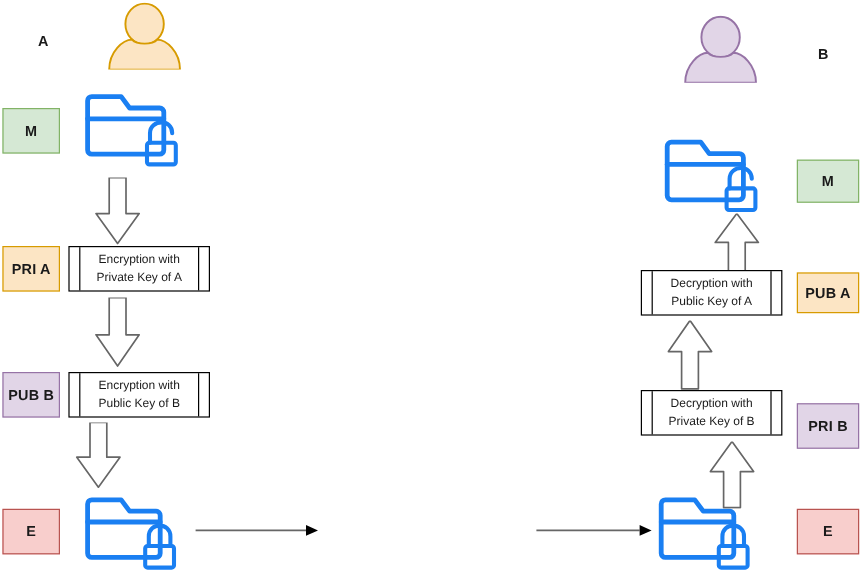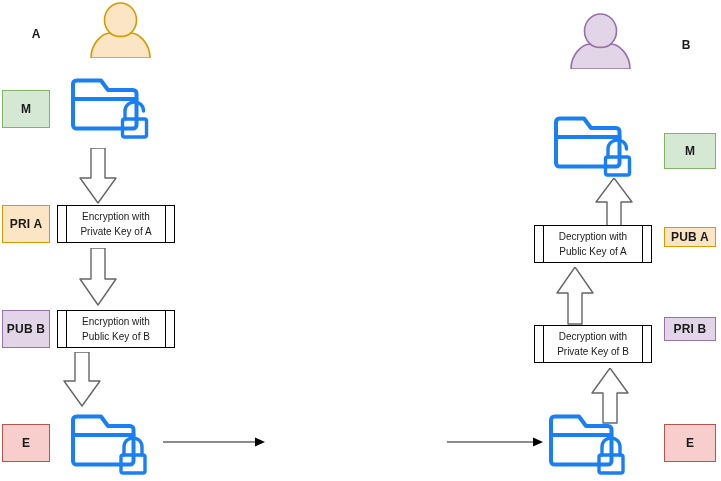--- a/index.html
+++ b/index.html
@@ -103,23 +103,23 @@
   <div class="chip chip-m" style="left:2px;top:90px;width:48px;height:38px;">M</div>
 
   <div class="chip chip-pub-b" style="left:2px;top:310px;width:48px;height:38px;">PUB B</div>
 
   <div class="chip chip-pri-a" style="left:2px;top:205px;width:48px;height:38px;">PRI A</div>
 
   <div class="chip chip-e" style="left:2px;top:424px;width:48px;height:38px;">E</div>
 
   <div class="chip chip-m" style="left:664px;top:133px;width:52px;height:36px;">M</div>
 
-  <div class="chip chip-pub-a" style="left:664px;top:227px;width:52px;height:20px;">PUB A</div>
-
-  <div class="chip chip-pri-b" style="left:664px;top:317px;width:52px;height:24px;">PRI B</div>
+  <div class="chip chip-pub-a" style="left:664px;top:227px;width:52px;height:34px;">PUB A</div>
+
+  <div class="chip chip-pri-b" style="left:664px;top:336px;width:52px;height:38px;">PRI B</div>
 
   <div class="chip chip-e" style="left:664px;top:424px;width:52px;height:38px;">E</div>
 
   <div class="folder" style="left:68px;top:75px;width:90px;height:68px;">
     <svg width="90" height="68" viewBox="0 0 90 68">
       <g fill="none" stroke="#1a7ff2" stroke-width="4" stroke-linejoin="round" stroke-linecap="round">
         <path d="M5 50 L5 9 C5 7 6.5 5.5 8.5 5.5 L33 5.5 L40 15 L65 15 C67 15 68.5 16.5 68.5 18.5 L68.5 50 C68.5 52 67 53.5 65 53.5 L8.5 53.5 C6.5 53.5 5 52 5 50 Z"></path>
         <line x1="5" y1="24" x2="68.5" y2="24"></line>
       </g>
       <g fill="none" stroke="#1a7ff2" stroke-width="3.4" stroke-linejoin="round" stroke-linecap="round">

